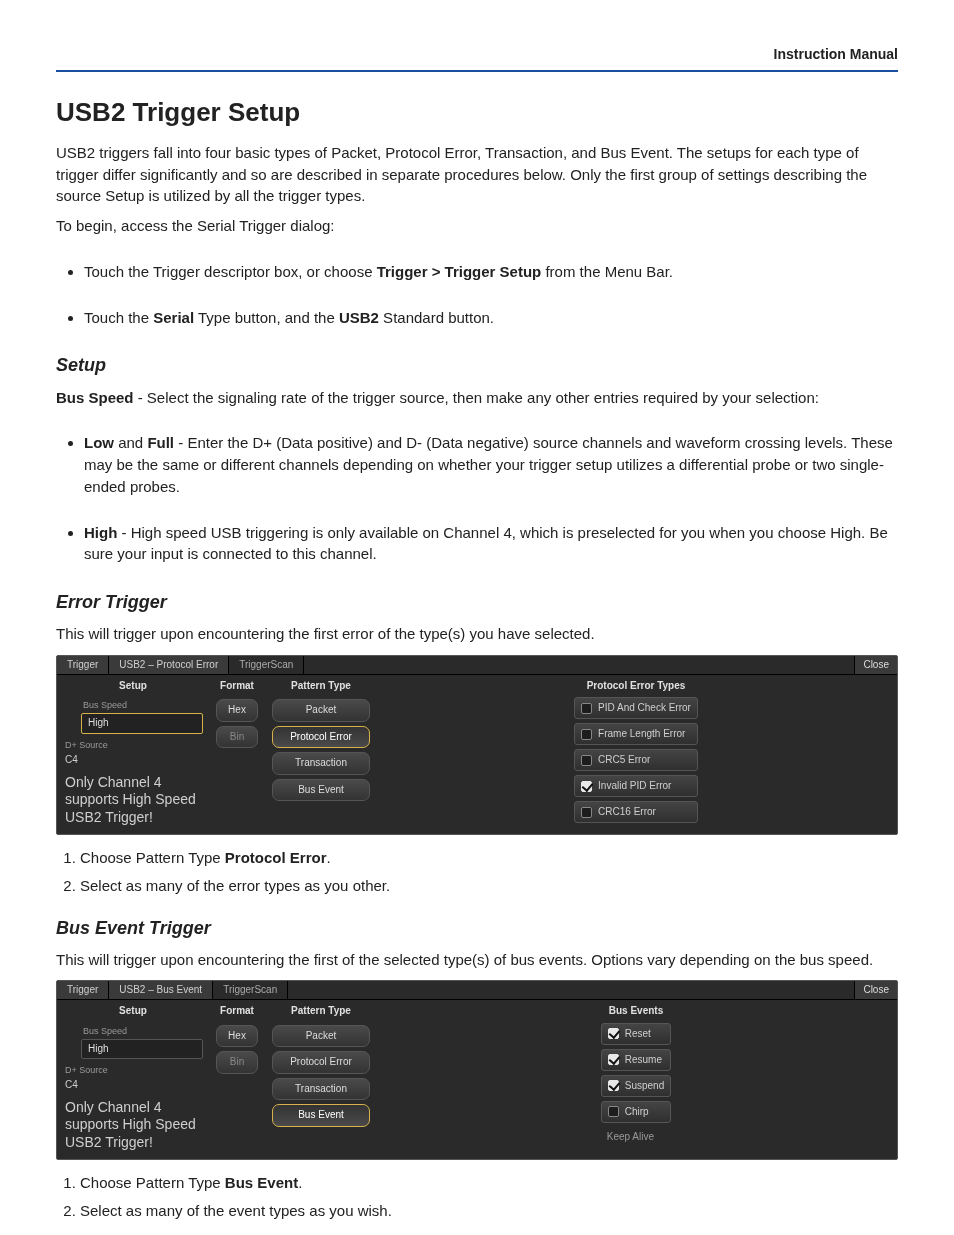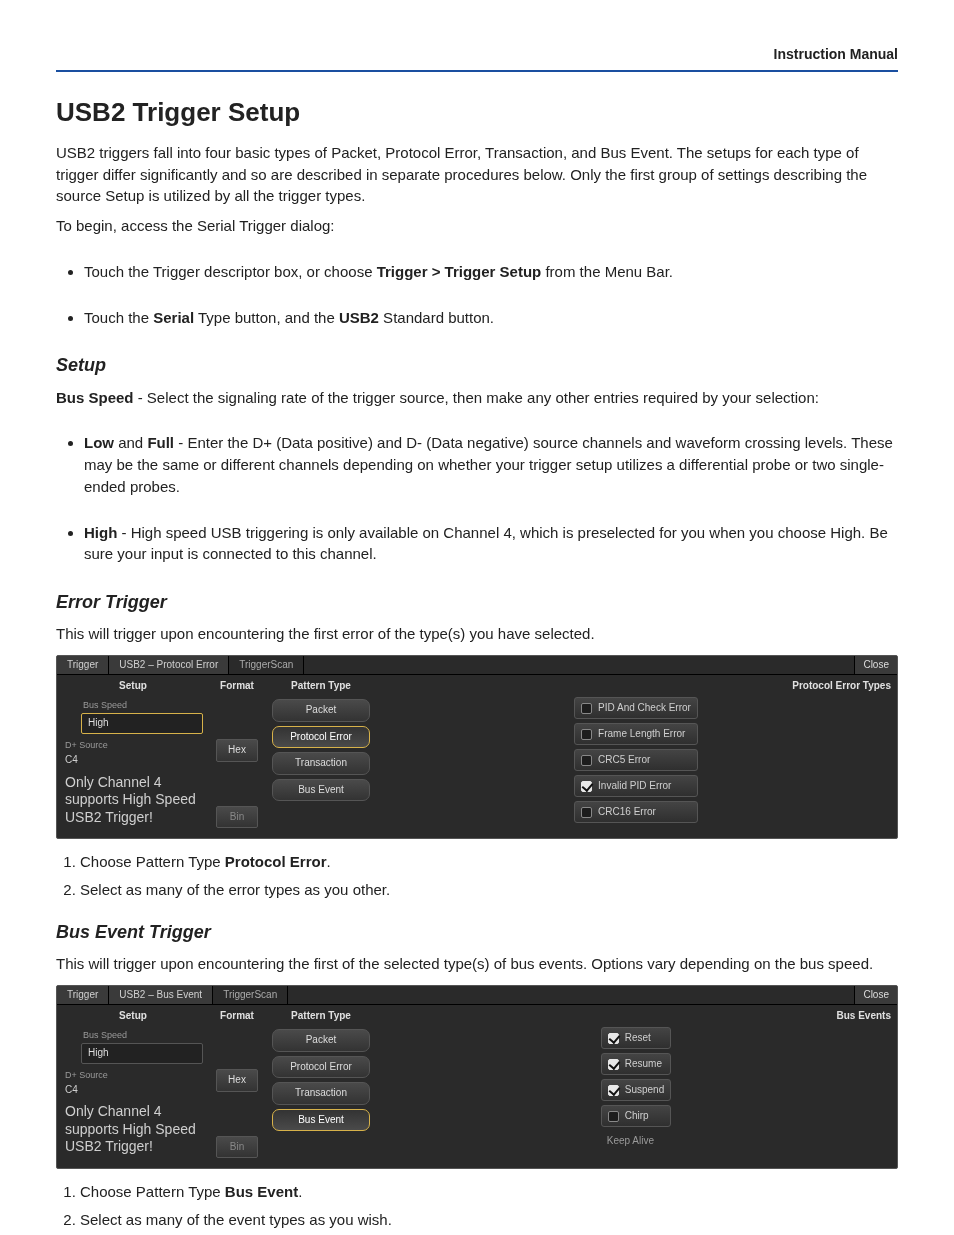--- a/index.html
+++ b/index.html
@@ -89,23 +89,23 @@
     font-size:10px;
     line-height:14px;
   }
   .panel .body {
     display:flex;
     padding: 4px 6px 8px 6px;
     gap: 10px;
   }
   .col { display:flex; flex-direction:column; }
   .col-setup { width:140px; }
-  .col-format { width:48px; align-items:center;gap:40px; }
+  .col-format { width:48px; align-items:center; }
   .col-pattern { width:100px; align-items:center; }
-  .col-options { flex:1;align-items:flex-end; }
+  .col-options { flex:1; }
 
   .col-header {
     text-align:center;
     font-size:10px;
     font-weight:700;
     color:#e0e0e0;
     margin-bottom:4px;
   }
   .field-label { font-size:9px; color:#9a9a9a; margin:2px 0 1px 2px; }
   .input-box {
@@ -118,21 +118,21 @@
     margin: 0 0 3px 0;
   }
   .input-box.outlined { border:1px solid var(--accent-outline); }
   .note-text { font-size:14px; color:#cfcfcf; margin:4px 0 0 2px; line-height:1.25; }
 
   .fmt-btn {
     width:40px;
     text-align:center;
     background: linear-gradient(#4a4a4a,#333);
     border:1px solid #555;
-    border-radius:2px;
+    border-radius:7px;
     padding:3px 0;
     margin:2px 0;
     color:#ddd;
     font-size:10px;
   }
   .fmt-btn.dim { color:#888; }
 
   .pat-btn {
     width:96px;
     text-align:center;

